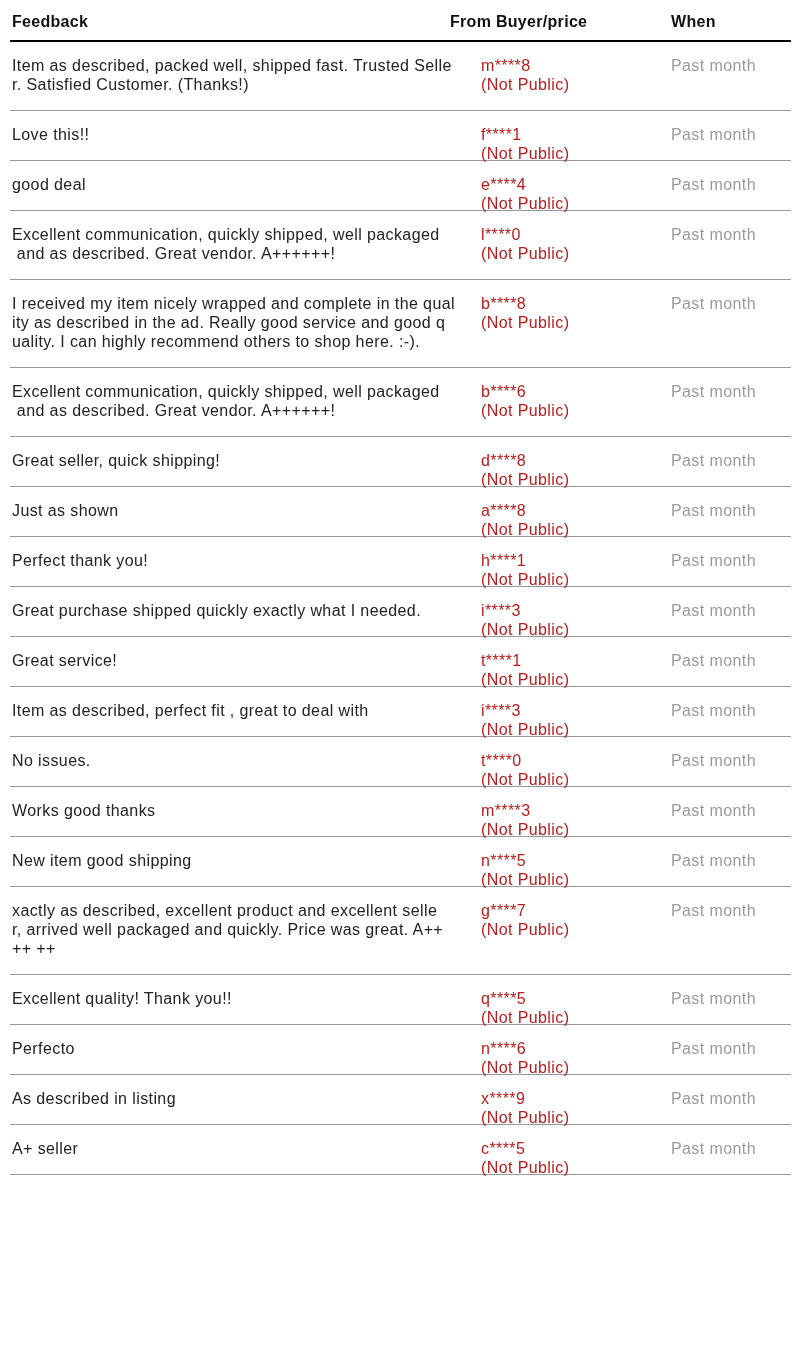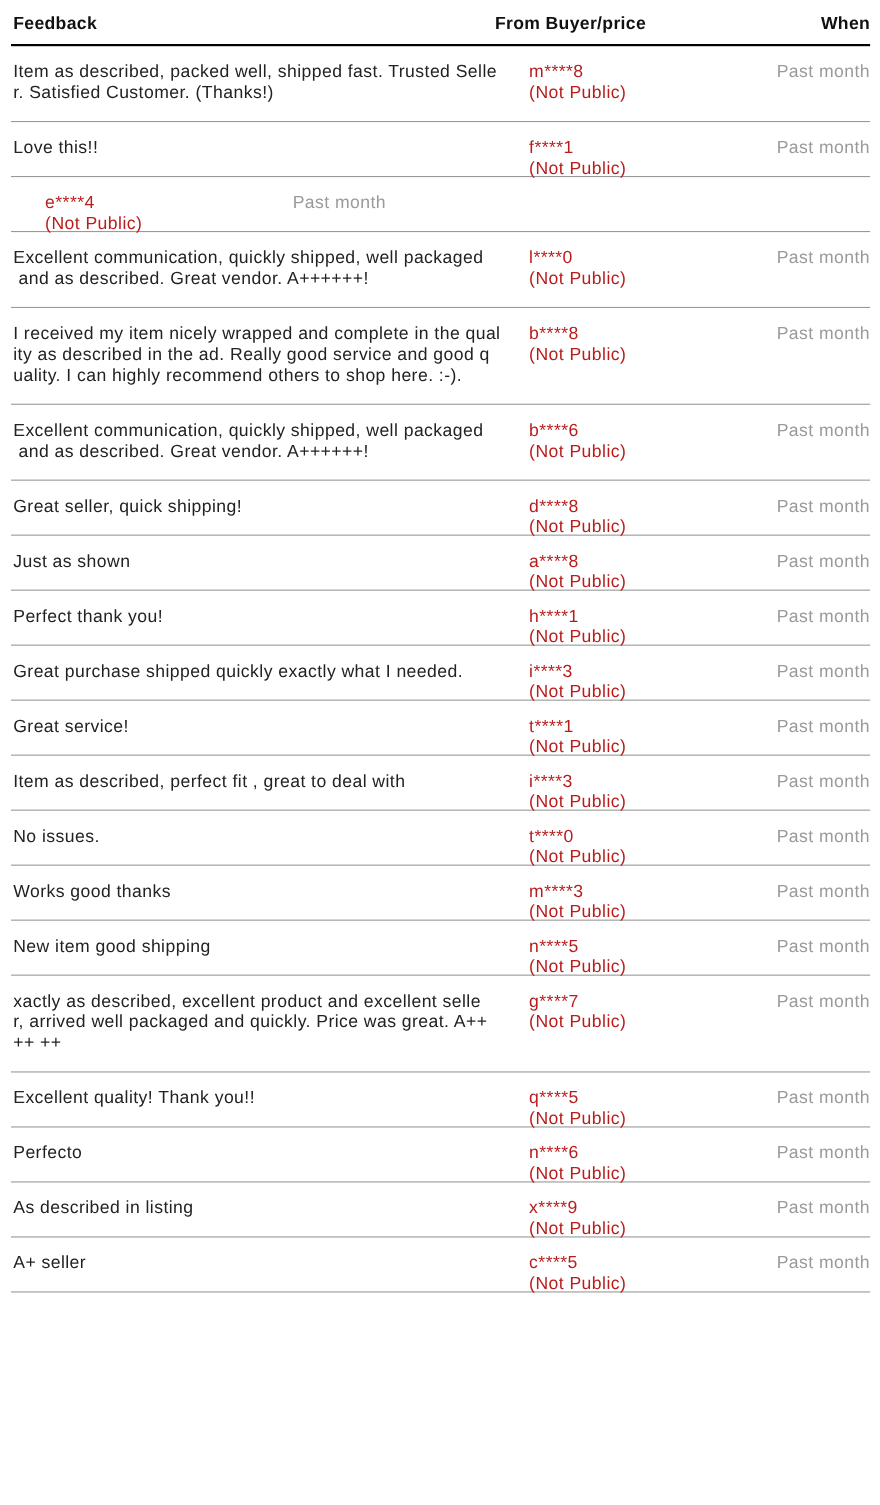--- a/index.html
+++ b/index.html
@@ -39,21 +39,21 @@
     box-sizing: border-box;
     padding-left: 2px;
   }
   .c2 {
     width: 221px;
     box-sizing: border-box;
   }
   .c3 {
     width: 120px;
     box-sizing: border-box;
-    text-align: right;
+    text-align: left;
   }
   .row .c1 {
     color: #222222;
     white-space: pre;       
   }
   .row .c2 {
     padding-left: 31px;
     color: #b91c1c;
   }
   .row .c3 {
@@ -87,20 +87,21 @@
   <div class="row">
     <div class="c1">Love this!!</div>
     <div class="c2">
       <div class="buyer-id">f****1</div>
       <div class="buyer-note">(Not Public)</div>
     </div>
     <div class="c3">Past month</div>
   </div>
 
   <div class="row">
+    <div class="c1">good deal</div>
     <div class="c2">
       <div class="buyer-id">e****4</div>
       <div class="buyer-note">(Not Public)</div>
     </div>
     <div class="c3">Past month</div>
   </div>
 
   <div class="row">
     <div class="c1">Excellent communication, quickly shipped, well packaged
  and as described. Great vendor. A++++++!</div>

